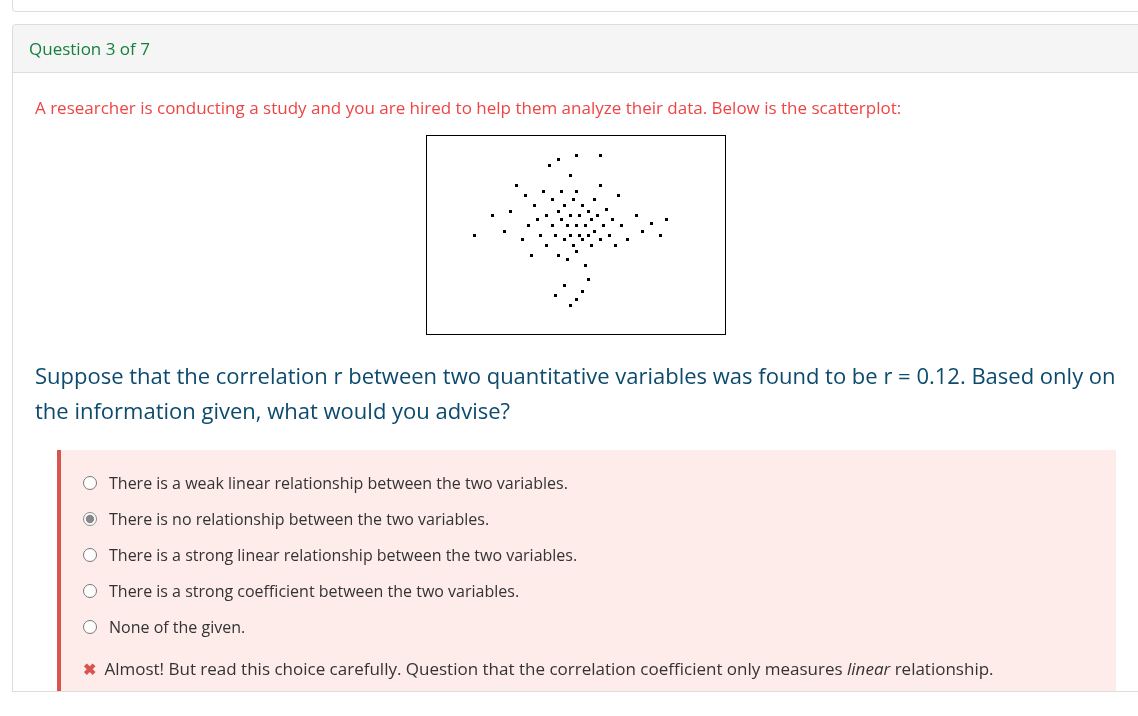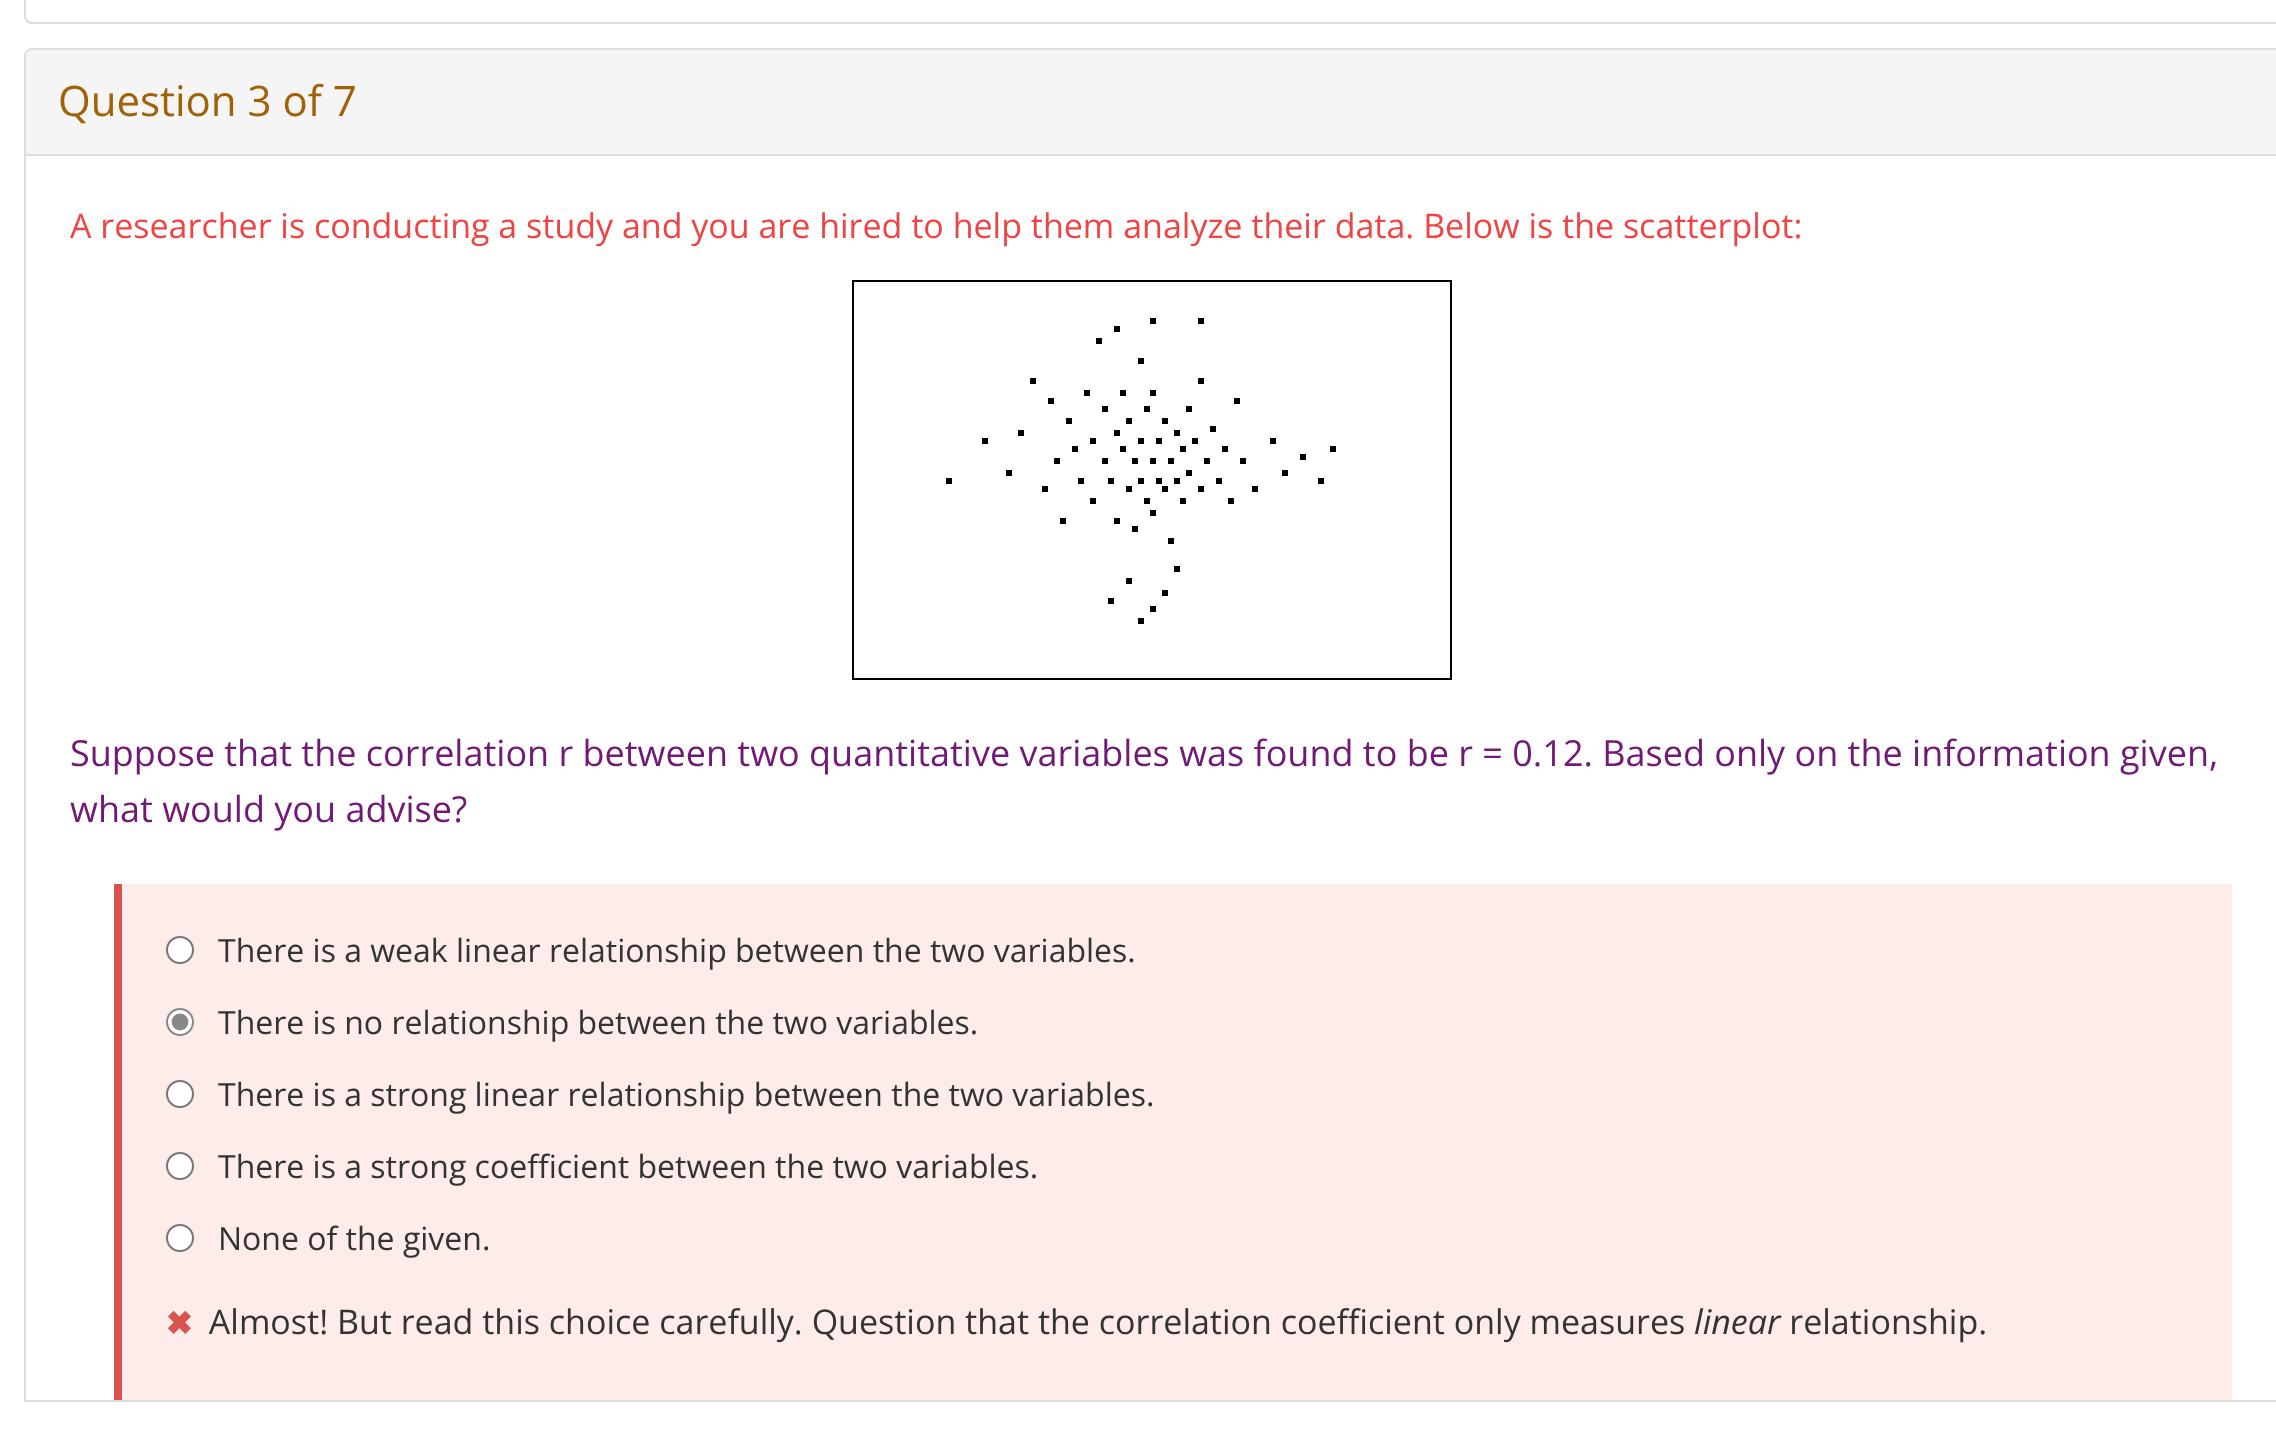--- a/index.html
+++ b/index.html
@@ -26,22 +26,22 @@
     margin: 12px 0 0 12px;
     border: 1px solid #ddd;
     border-right: none;
     border-radius: 4px 0 0 0;
     overflow: hidden;
   }
   .question-header {
     background: #f5f5f5;
     border-bottom: 1px solid #ddd;
     padding: 12px 16px;
-    font-size: 21px;
-    color: #a16207;
+    font-size: 17px;
+    color: #15803d;
   }
   .question-body {
     padding: 22px 22px 0 22px;
   }
   .prompt {
     font-size: 17px;
     color: #ef4444;
     line-height: 1.5;
     margin: 0 0 14px 0;
   }
@@ -57,30 +57,30 @@
     position: relative;
     background: #fff;
   }
   .scatter-box .pt {
     position: absolute;
     width: 3px;
     height: 3px;
     background: #000;
   }
   .followup {
-    font-size: 18px;
-    color: #701a75;
+    font-size: 22px;
+    color: #0c4a6e;
     line-height: 1.6;
     margin: 0 0 22px 0;
   }
   .feedback-box {
     border-left: 4px solid #d9534f;
     background: #fdecea;
     margin: 0 0 0 22px;
-    padding: 22px 22px 26px 22px;
+    padding: 22px 22px 10px 22px;
   }
   .option-row {
     display: flex;
     align-items: center;
     gap: 12px;
     margin-bottom: 14px;
     font-size: 16px;
     color: #333;
   }
   .option-row input[type="radio"] {

